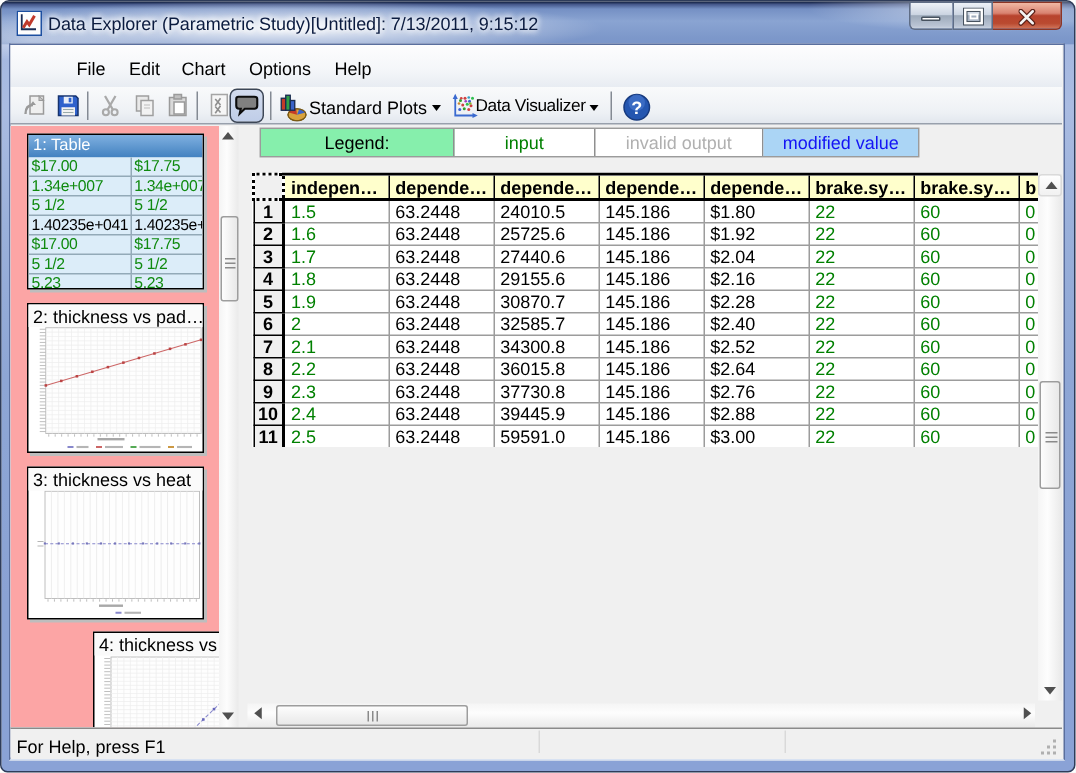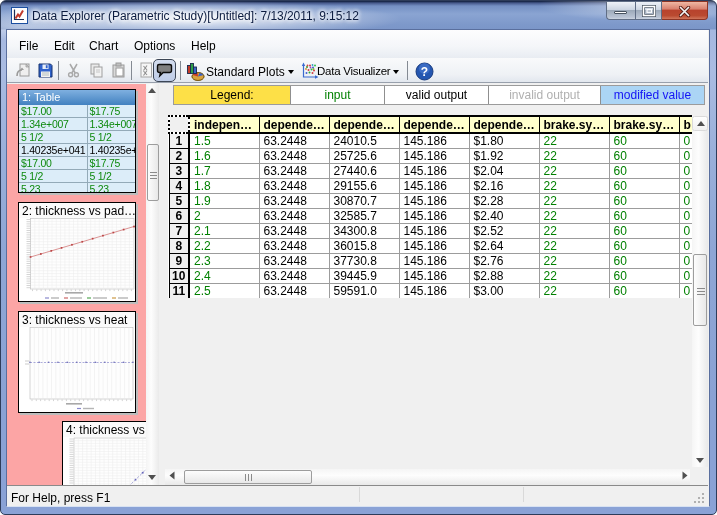--- a/index.html
+++ b/index.html
@@ -19,21 +19,21 @@
 
 .cbtn { position:absolute; top:0; height:19px; border:1px solid #5f6d85; }
 #bmin { left:605px; width:29px; background:linear-gradient(to bottom,#eef2f8 0,#ccd5e2 45%,#9daaba 50%,#bac4d4 90%,#cdd6e2 100%); border-radius:0 0 0 4px; border-right:none;}
 #bmax { left:634px; width:27px; background:linear-gradient(to bottom,#eef2f8 0,#ccd5e2 45%,#9daaba 50%,#bac4d4 90%,#cdd6e2 100%); }
 #bclose { left:661px; width:46px; background:linear-gradient(to bottom,#f0b8a4 0,#d98270 40%,#b8432d 50%,#ba4a30 80%,#d0765c 100%); border-radius:0 0 4px 0; border-color:#8c3525; border-left:none;}
 #bmin i { position:absolute; left:7px; top:9px; width:13px; height:3px; background:#fff; border:1px solid #47525f; border-radius:1px; }
 
 
 #menubar { position:absolute; left:6px; top:29px; width:701px; height:28px;
   background:linear-gradient(to bottom,#fdfdfe 0,#f4f6f9 60%,#e8ecf2 100%); }
-.mi { position:absolute; top:9px; font-size:12px; color:#000; }
+.mi { position:absolute; top:9px; font-size:12px; color:#000;margin-left:32px; }
 #toolbar { position:absolute; left:6px; top:57px; width:701px; height:25px;
   background:linear-gradient(to bottom,#f9fafb 0,#eef1f5 70%,#e2e7ee 100%); border-bottom:1px solid #98a0ac; }
 .tsep { position:absolute; top:3px; width:1px; height:19px; background:#848a93; }
 .ticon { position:absolute; top:4px; }
 #bubblebtn { position:absolute; left:146px; top:1px; width:23px; height:23px; border:1.5px solid #3c4656; border-radius:5px;
   background:linear-gradient(to bottom,#d3dcee,#bfcde8); }
 #tbtext1 { position:absolute; left:199px; top:7px; font-size:12px; }
 #tbtext2 { position:absolute; left:310px; top:7px; font-size:11.5px; letter-spacing:-0.25px; }
 .darr { position:absolute; top:12px; width:0; height:0; border-left:3.5px solid transparent; border-right:3.5px solid transparent; border-top:4px solid #000; }
 
@@ -532,23 +532,22 @@
       <div id="sthumb">
           <div class="grip" style="left:2.5px; top:27px"></div>
           <div class="grip" style="left:2.5px; top:30px"></div>
           <div class="grip" style="left:2.5px; top:33px"></div>
         </div>
       <div class="sbtn" style="top:387px">
           <div class="arr dn" style="left:2px; top:4px"></div>
         </div>
     </div>
     <div id="legend">
-        <div class="lg" style="width:117px; background:#fde047">Legend:</div>
+        <div class="lg" style="width:129px; background:#86efac">Legend:</div>
         <div class="lg" style="width:94px; color:#008000">input</div>
-        <div class="lg" style="width:104px">valid output</div>
         <div class="lg" style="width:112px; color:#b0b0b0">invalid output</div>
         <div class="lg" style="width:103px; background:#abd5f5; color:#1414f5; border-right:none">modified value</div>
     </div>
     <div id="grid">
         <table id="dtable">
           <colgroup>
             <col style="width:20px">
             <col span="9" style="width:70px">
           </colgroup>
           <tbody>

